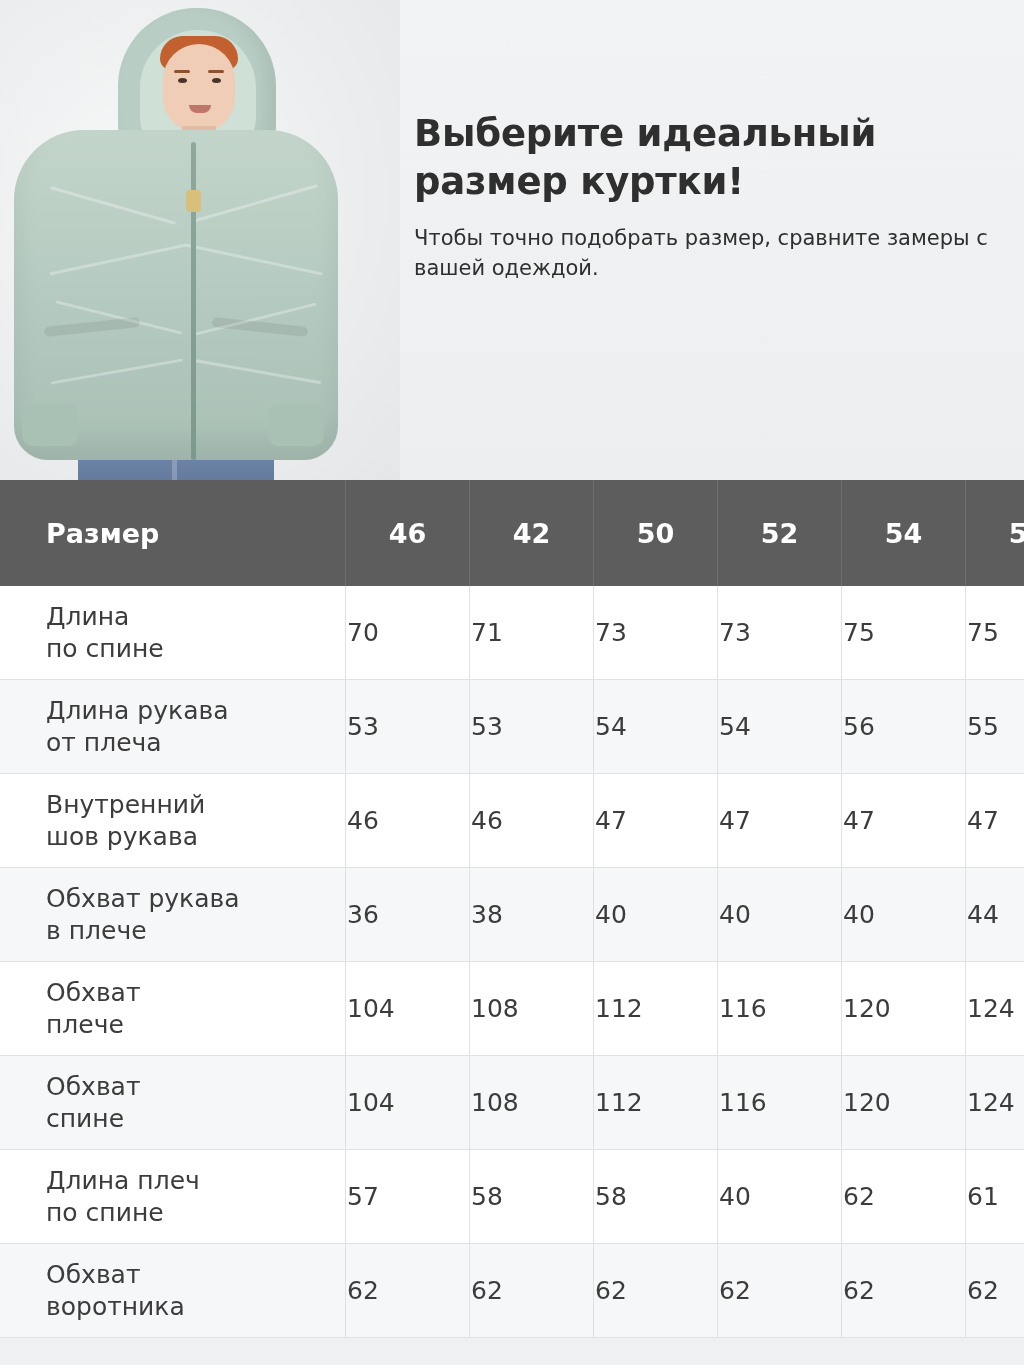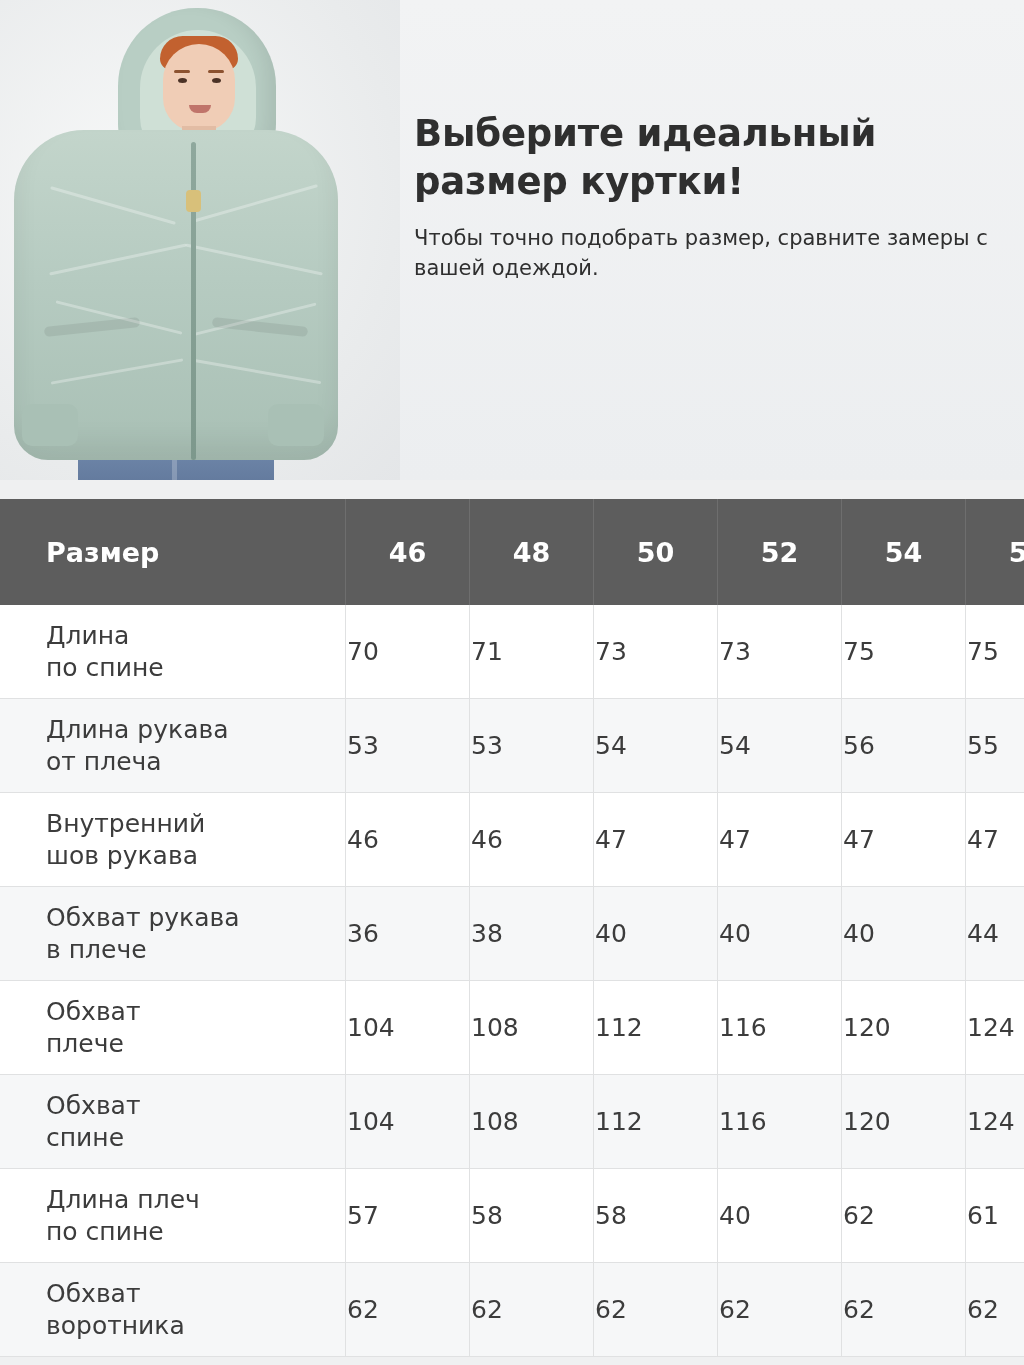--- a/index.html
+++ b/index.html
@@ -263,21 +263,20 @@
     font-weight: normal;
     margin: 0;
   }
 
   
   .table-wrap {
     position: absolute;
     left: 0;
     top: 480px;
     width: 924px;
-    margin-top: 19px;
   }
   table.size-table {
     border-collapse: collapse;
     width: 1024px;
     table-layout: fixed;
   }
   table.size-table thead th {
     background: #5d5d5d;
     color: #ffffff;
     height: 104px;
@@ -362,21 +361,21 @@
     </div>
 
   </div>
 
   <div class="table-wrap">
     <table class="size-table">
       <thead>
         <tr>
           <th class="label-head">Размер</th>
           <th class="size-head">46</th>
-          <th class="size-head">48</th>
+          <th class="size-head">42</th>
           <th class="size-head">50</th>
           <th class="size-head">52</th>
           <th class="size-head">54</th>
           <th class="size-head">56</th>
         </tr>
       </thead>
       <tbody>
 
         <tr>
           <td class="row-label"><span>Длина</span><br><span>по спине</span></td>

